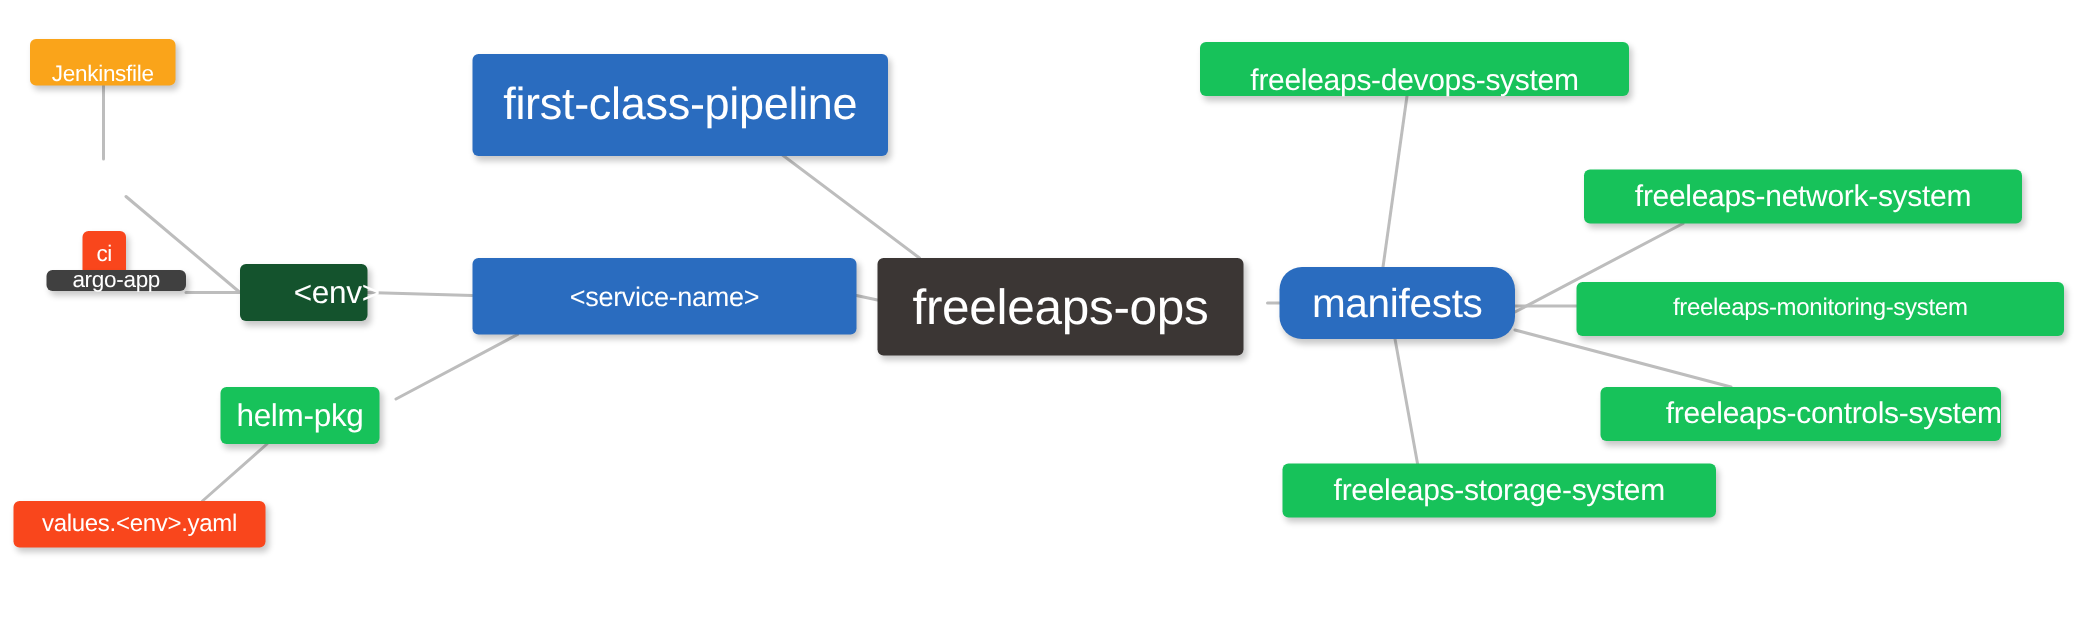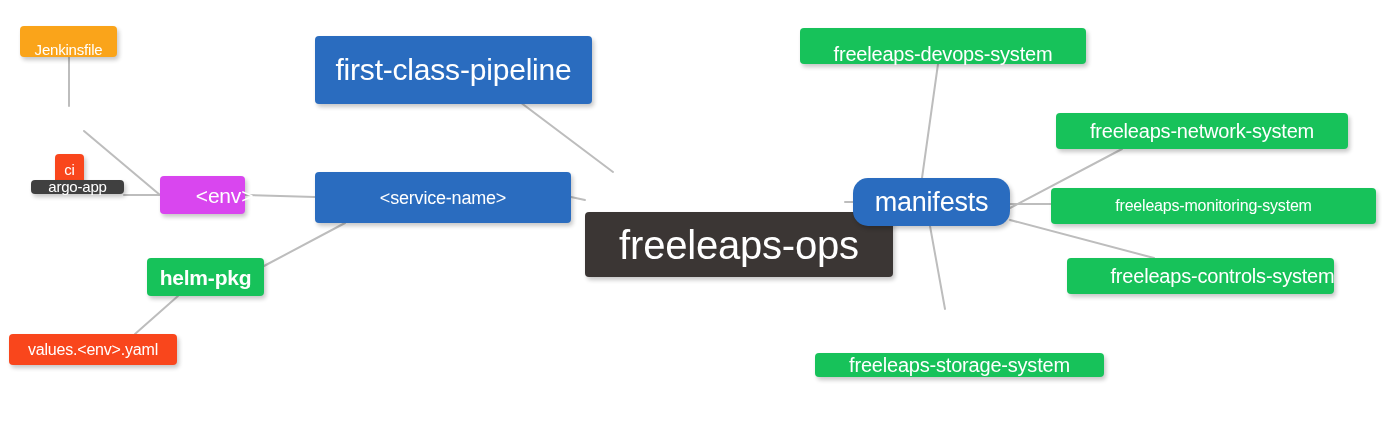--- a/index.html
+++ b/index.html
@@ -69,50 +69,50 @@
   <div id="node-layer">
       <div class="node" style="left: 20px; top: 26px; width: 97px; height: 31px; background: rgb(250, 164, 26); font-size: 15px; align-items: flex-end;">
         <span class="node-label">Jenkinsfile</span>
       </div>
       <div class="node" style="left: 55px; top: 106px; width: 29px; height: 30px; background: rgb(249, 70, 28); font-size: 15px; margin-top: 48px;">
         <span class="node-label">ci</span>
       </div>
       <div class="node" style="left: 31px; top: 180px; width: 93px; height: 14px; background: #404040; font-size: 15px; align-items: flex-end;">
         <span class="node-label">argo-app</span>
       </div>
-      <div class="node" style="left: 160px; top: 176px; width: 85px; height: 38px; background: #d946ef; font-size: 21px; padding-left: 44px;">
+      <div class="node" style="left: 160px; top: 176px; width: 85px; height: 38px; background: #14532d; font-size: 21px; padding-left: 44px;">
         <span class="node-label">&lt;env&gt;</span>
       </div>
-      <div class="node" style="left: 147px; top: 258px; width: 117px; height: 38px; background: rgb(23, 194, 90); font-size: 21px; font-weight: bold;">
+      <div class="node" style="left: 147px; top: 258px; width: 106px; height: 38px; background: rgb(23, 194, 90); font-size: 21px;">
         <span class="node-label">helm-pkg</span>
       </div>
       <div class="node" style="left: 9px; top: 334px; width: 168px; height: 31px; background: rgb(249, 70, 28); font-size: 16px;">
         <span class="node-label">values.&lt;env&gt;.yaml</span>
       </div>
       <div class="node" style="left: 315px; top: 36px; width: 277px; height: 68px; background: rgb(42, 108, 191); font-size: 30px;">
         <span class="node-label">first-class-pipeline</span>
       </div>
       <div class="node" style="left: 315px; top: 172px; width: 256px; height: 51px; background: rgb(42, 108, 191); font-size: 18px;">
         <span class="node-label">&lt;service-name&gt;</span>
       </div>
-      <div class="node" style="left: 585px; top: 172px; width: 308px; height: 65px; background: rgb(59, 54, 52); font-size: 40px; margin-top: 40px;">
+      <div class="node" style="left: 585px; top: 172px; width: 244px; height: 65px; background: rgb(59, 54, 52); font-size: 33px;">
         <span class="node-label">freeleaps-ops</span>
       </div>
       <div class="node" style="left: 853px; top: 178px; width: 157px; height: 48px; background: rgb(42, 108, 191); font-size: 27px; border-radius: 15px;">
         <span class="node-label">manifests</span>
       </div>
       <div class="node" style="left: 800px; top: 28px; width: 286px; height: 36px; background: rgb(23, 194, 90); font-size: 20px; align-items: flex-end;">
         <span class="node-label">freeleaps-devops-system</span>
       </div>
       <div class="node" style="left: 1056px; top: 113px; width: 292px; height: 36px; background: rgb(23, 194, 90); font-size: 20px;">
         <span class="node-label">freeleaps-network-system</span>
       </div>
       <div class="node" style="left: 1051px; top: 188px; width: 325px; height: 36px; background: rgb(23, 194, 90); font-size: 16px;">
         <span class="node-label">freeleaps-monitoring-system</span>
       </div>
       <div class="node" style="left: 1067px; top: 258px; width: 267px; height: 36px; background: rgb(23, 194, 90); font-size: 20px; padding-left: 44px;">
         <span class="node-label">freeleaps-controls-system</span>
       </div>
-      <div class="node" style="left: 815px; top: 309px; width: 289px; height: 24px; background: rgb(23, 194, 90); font-size: 20px; margin-top: 44px;">
+      <div class="node" style="left: 855px; top: 309px; width: 289px; height: 36px; background: rgb(23, 194, 90); font-size: 20px;">
         <span class="node-label">freeleaps-storage-system</span>
       </div>
     </div>
 </div>
 
 </body></html>

